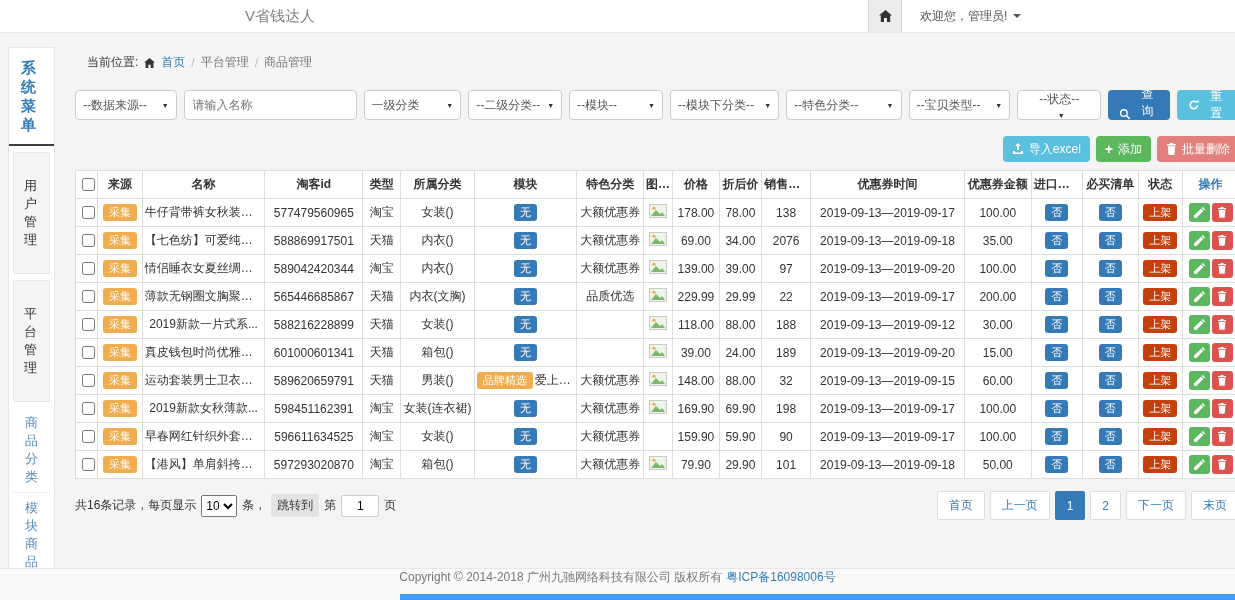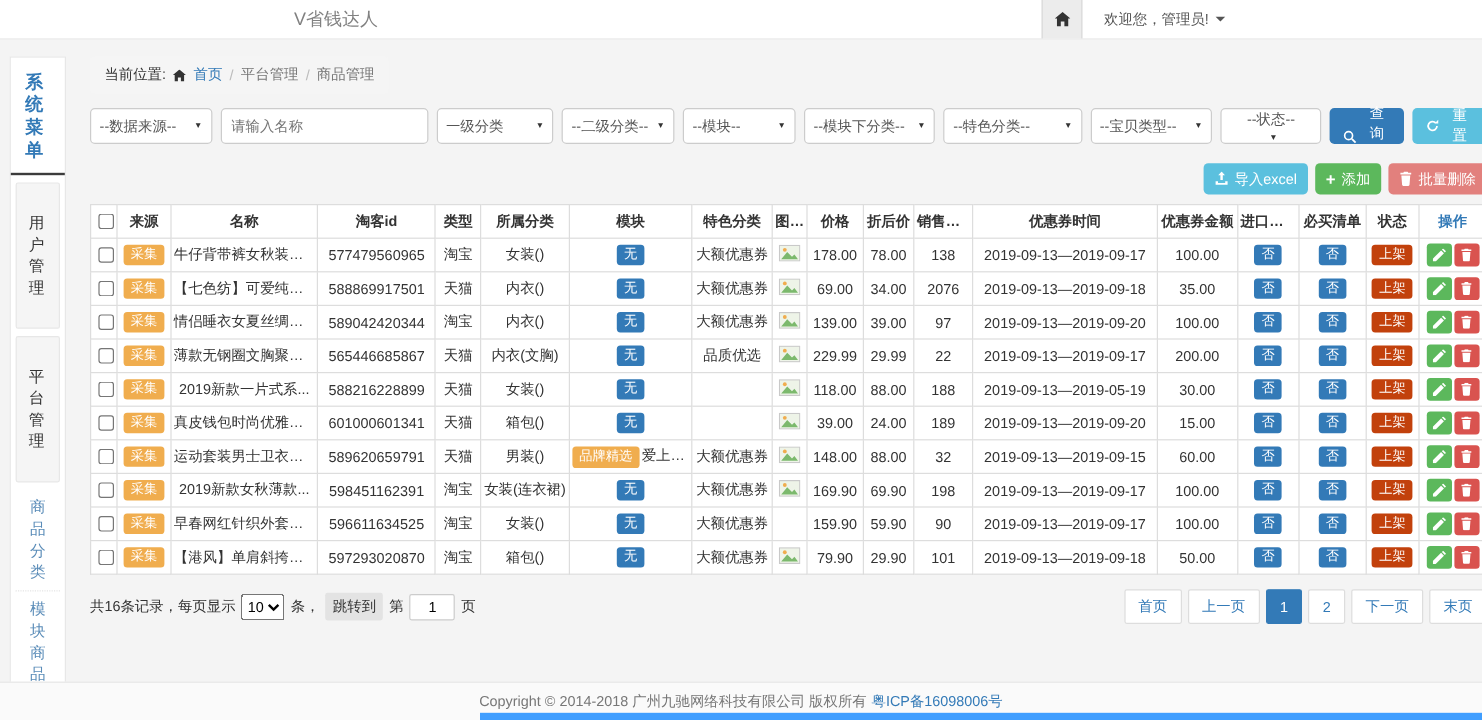--- a/index.html
+++ b/index.html
@@ -67,21 +67,21 @@
   .record-info { display:flex; align-items:center; gap:5px; }
   .per-page-select { height:22px; font-size:12px; font-family:inherit; }
   .jump-label { background:#e3e3e3; padding:3px 6px; border-radius:2px; cursor:pointer; }
   .jump-input { width:38px; height:22px; border:1px solid #ccc; border-radius:2px; text-align:center; font-size:12px; }
   .pagination { display:flex; }
   .page-btn { border:1px solid #ddd; background:#fff; color:#337ab7; font-size:12px; padding:5px 11px;
               margin-left:5px; cursor:pointer; border-radius:2px; font-family:inherit; }
   .page-btn.active { background:#337ab7; color:#fff; border-color:#337ab7; }
   
   .page-footer { position:absolute; left:0; right:0; bottom:0; height:32px; background:#fafafa;
-                 border-top:1px solid #e7e7e7; display:flex; align-items:center; justify-content:center;
+                 border-top:1px solid #e7e7e7; display:flex; align-items:flex-start; justify-content:center;
                  font-size:12px; color:#777; gap:4px; z-index:3; }
   .icp-link { color:#337ab7; text-decoration:none; cursor:pointer; }
   .bottom-strip { position:absolute; bottom:0; left:400px; right:0; height:6px; background:#409eff; z-index:5; }
 </style>
 </head>
 <body>
 
 <div class="topbar">
   <div class="topbar-title">V省钱达人</div>
   <div class="topbar-right">
@@ -376,21 +376,21 @@
             <td><span class="badge badge-blue">无</span></td>
             <td><span></span></td>
             <td><svg width="18" height="14" viewBox="0 0 18 14">
                 <rect x="0.5" y="0.5" width="17" height="13" fill="#eef4e8" stroke="#c9c9c9"></rect>
                 <circle cx="5" cy="4.2" r="1.6" fill="#f0ad4e"></circle>
                 <path d="M2 12 L7 6 L11 10 L13 8 L16 12 Z" fill="#7cb96d"></path>
               </svg></td>
             <td><span>118.00</span></td>
             <td><span>88.00</span></td>
             <td><span>188</span></td>
-            <td><span>2019-09-13—2019-05-19</span></td>
+            <td><span>2019-09-13—2019-09-12</span></td>
             <td><span>30.00</span></td>
             <td><span class="badge badge-blue">否</span></td>
             <td><span class="badge badge-blue">否</span></td>
             <td><span class="badge badge-green">上架</span></td>
             <td class="ops"><button class="mini mini-edit">
                 <svg width="11" height="11" viewBox="0 0 11 11">
                   <path d="M0 11v-2.4L6.9 1.7l2.4 2.4L2.4 11z" fill="#fff"></path>
                   <path d="M7.6 1l1-1 2.4 2.4-1 1z" fill="#fff"></path>
                 </svg>
               </button><button class="mini mini-del">

